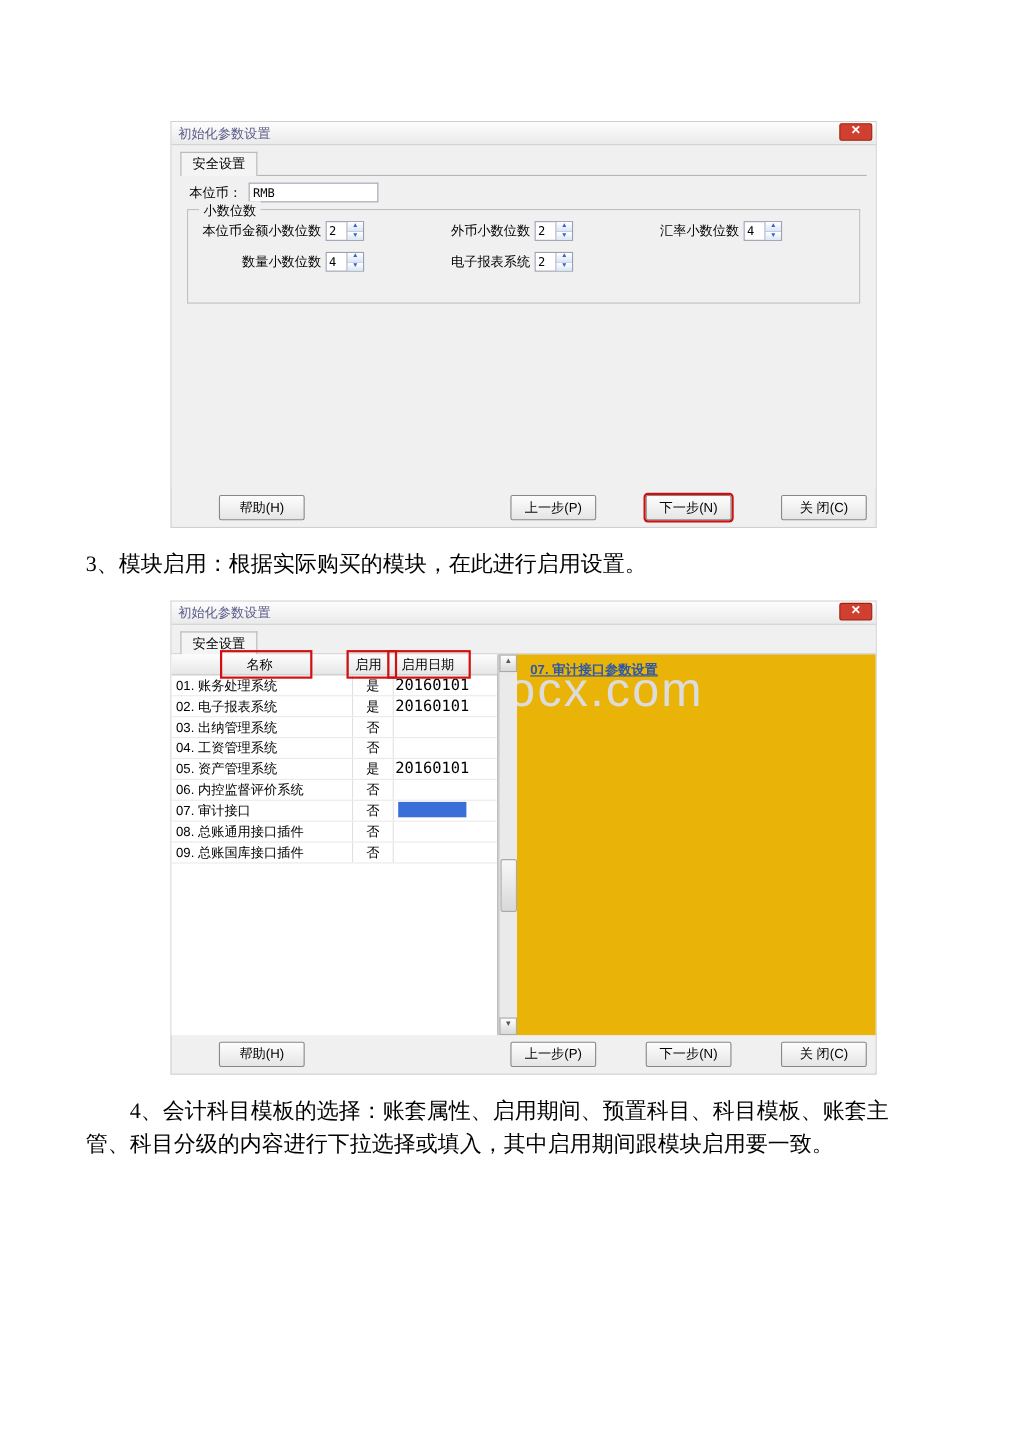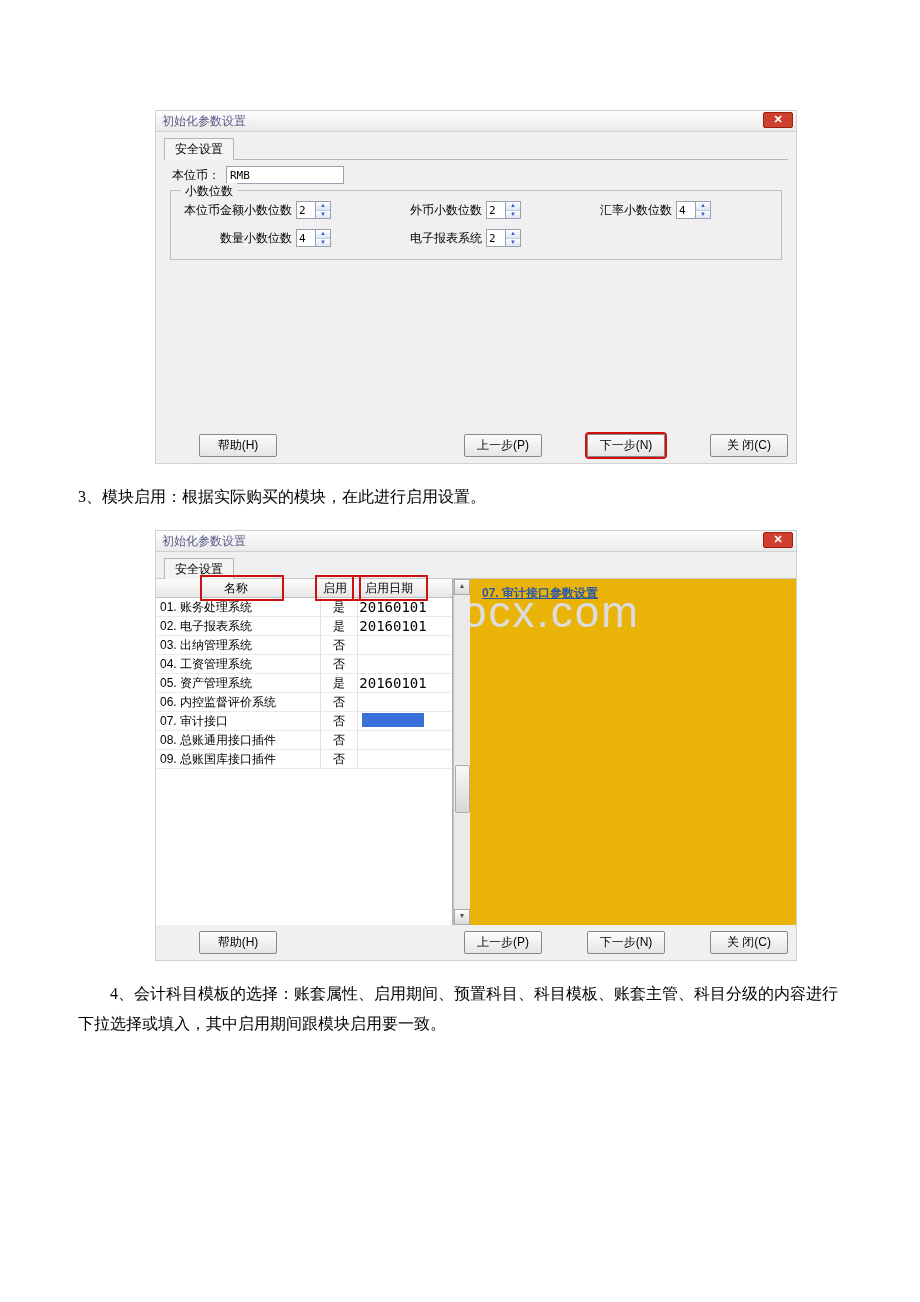--- a/index.html
+++ b/index.html
@@ -102,21 +102,21 @@
     left: 10px;
     background: #f0f0f0;
     padding: 0 4px;
     font-size: 12px;
   }
   .spinrow {
     display: flex;
     gap: 40px;
     margin-bottom: 10px;
   }
-  .spinrow:last-child { margin-bottom: 0; }
+  .spinrow:last-child { margin-bottom: 16px; }
   .spinitem {
     display: flex;
     align-items: center;
     gap: 4px;
     width: 150px;
     justify-content: flex-end;
   }
   .spinlabel { font-size: 12px; }
   .spinner {
     display: flex;
@@ -238,21 +238,21 @@
     height: 14px;
     margin-top: 1px;
   }
   .rightlink {
     color: #2b58a8;
     text-decoration: underline;
     font-size: 12px;
   }
   .para {
     font-family: SimSun, serif;
-    font-size: 16px;
+    font-size: 20px;
     line-height: 30px;
     margin: 18px 78px 0 78px;
   }
   .para.indent { text-indent: 2em; }
   .wm {
     position: absolute;
     font-size: 44px;
     color: #dcdcdc;
     font-family: Arial, sans-serif;
     letter-spacing: 2px;

